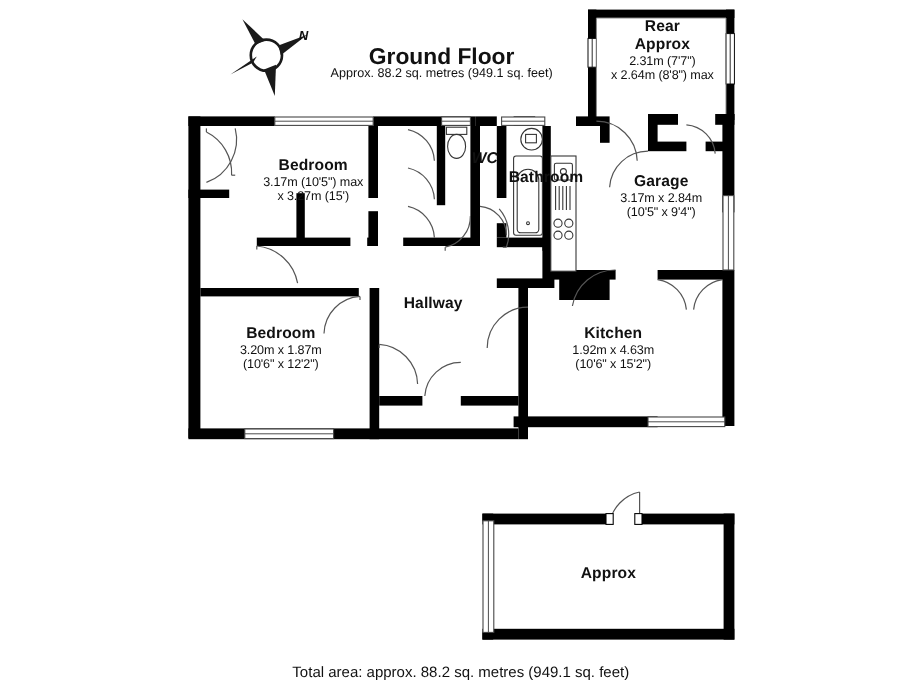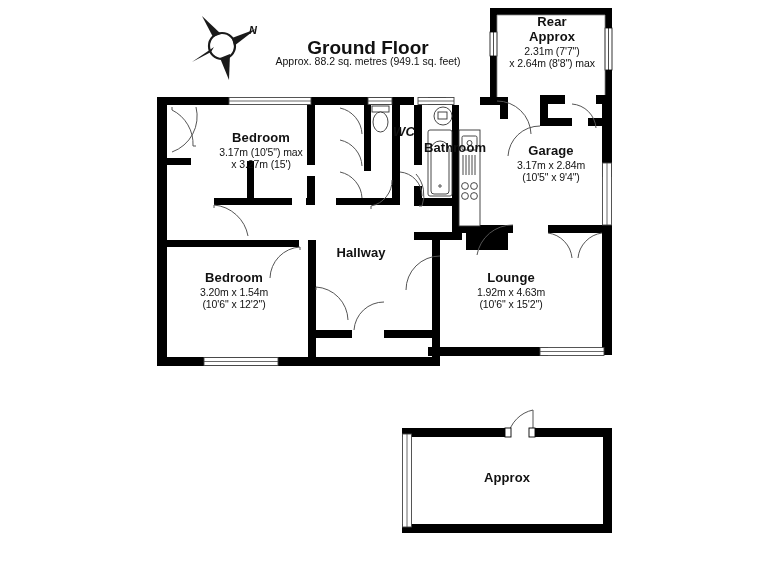--- a/index.html
+++ b/index.html
@@ -374,23 +374,24 @@
 
   <div class="txt room-name ctr" style="left:455px; top:141px;">Bathroom</div>
 
   <div class="txt room-name ctr" style="left:551px; top:144px;">Garage</div>
   <div class="txt room-dim ctr" style="left:551px; top:160px;">3.17m x 2.84m</div>
   <div class="txt room-dim ctr" style="left:551px; top:172px;">(10'5" x 9'4")</div>
 
   <div class="txt room-name ctr" style="left:361px; top:246px;">Hallway</div>
 
   <div class="txt room-name ctr" style="left:234px; top:271px;">Bedroom</div>
-  <div class="txt room-dim ctr" style="left:234px; top:287px;">3.20m x 1.54m</div>
+  <div class="txt room-dim ctr" style="left:234px; top:287px;">3.20m x 1.87m</div>
   <div class="txt room-dim ctr" style="left:234px; top:299px;">(10'6" x 12'2")</div>
 
-  <div class="txt room-name ctr" style="left:511px; top:271px;">Lounge</div>
+  <div class="txt room-name ctr" style="left:511px; top:271px;">Kitchen</div>
   <div class="txt room-dim ctr" style="left:511px; top:287px;">1.92m x 4.63m</div>
   <div class="txt room-dim ctr" style="left:511px; top:299px;">(10'6" x 15'2")</div>
 
   <div class="txt room-name ctr" style="left:507px; top:471px;">Approx</div>
 
+  <div class="txt footer-total ctr" style="left:384px; top:553px;">Total area: approx. 88.2 sq. metres (949.1 sq. feet)</div>
 
 </div>
 
 </body></html>

